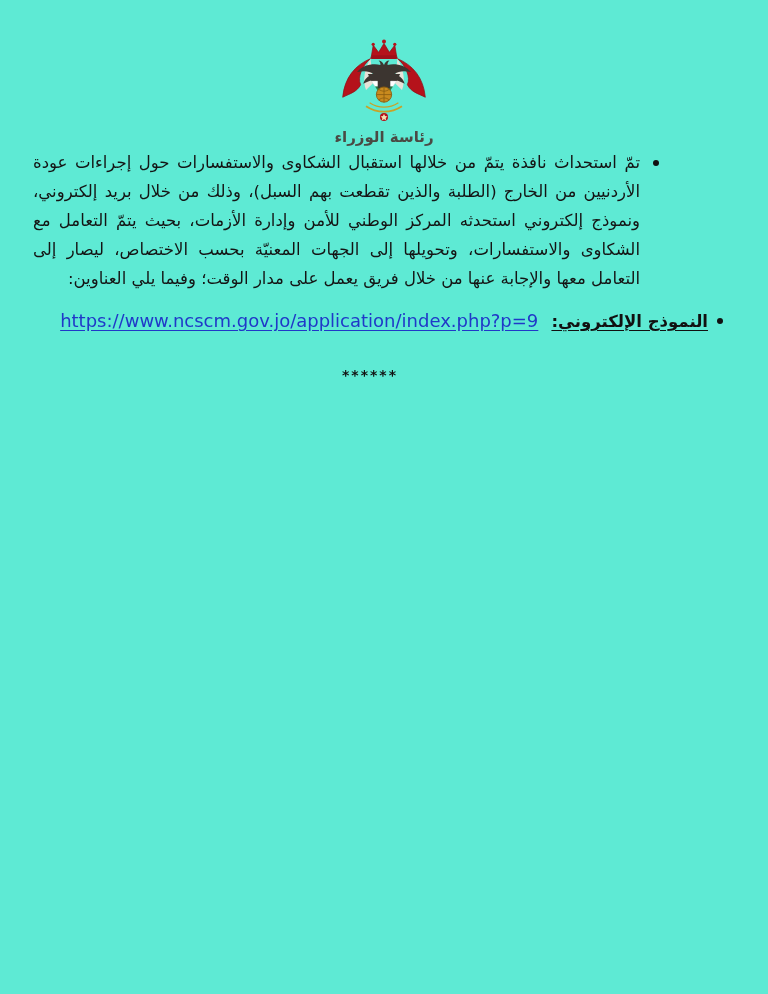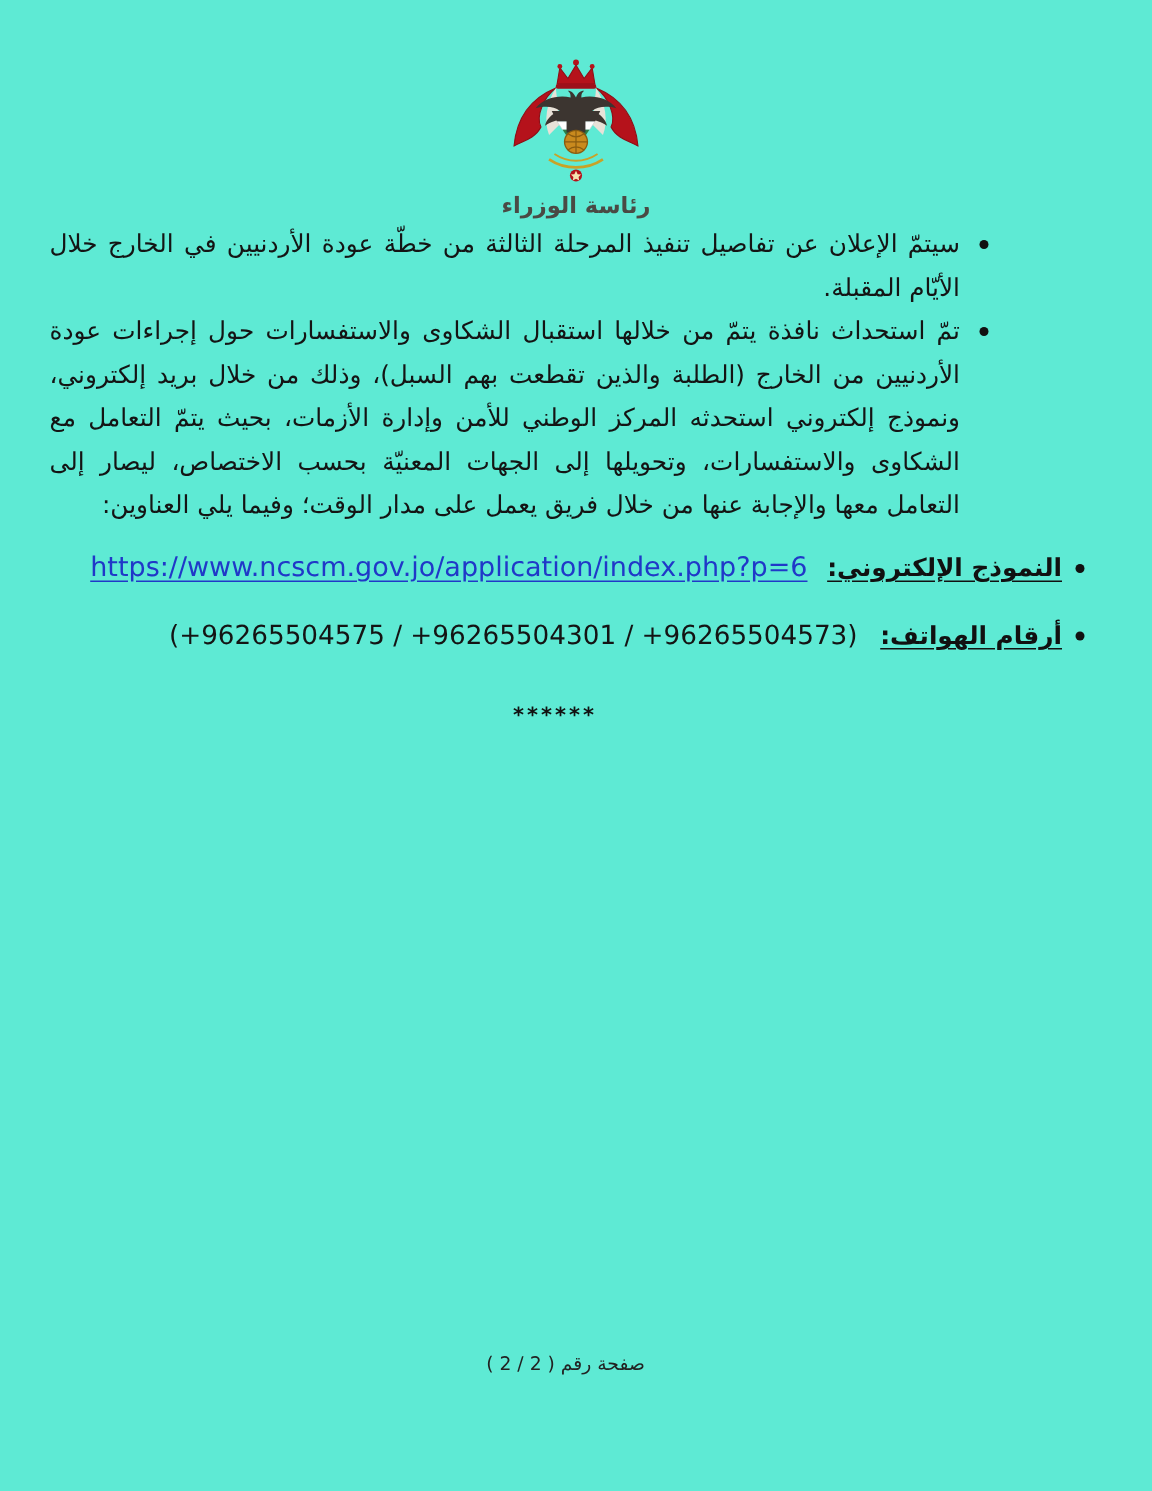--- a/index.html
+++ b/index.html
@@ -109,44 +109,34 @@
       </g>
     </svg>
     <div class="logo-calligraphy">رئاسة الوزراء</div>
   </div>
 
   <div class="content">
 
     <div class="paras">
       <p class="para">
         <span class="bullet-dot"></span>
-        <span>سيتمّ الإعلان عن تفاصيل تنفيذ المرحلة الثالثة من خطّة عودة الأردنيين في الخارج خلال الأيّام المقبلة.</span>
-      </p>
-      <p class="para">
-        <span class="bullet-dot"></span>
         <span>تمّ استحداث نافذة يتمّ من خلالها استقبال الشكاوى والاستفسارات حول إجراءات عودة الأردنيين من الخارج (الطلبة والذين تقطعت بهم السبل)، وذلك من خلال بريد إلكتروني، ونموذج إلكتروني استحدثه المركز الوطني للأمن وإدارة الأزمات، بحيث يتمّ التعامل مع الشكاوى والاستفسارات، وتحويلها إلى الجهات المعنيّة بحسب الاختصاص، ليصار إلى التعامل معها والإجابة عنها من خلال فريق يعمل على مدار الوقت؛ وفيما يلي العناوين:</span>
       </p>
     </div>
 
     <div class="contacts">
 
 
       <div class="contact-row">
         <span class="bullet-dot"></span>
         <span class="contact-label">النموذج الإلكتروني:</span>
-        <a class="contact-value-link" dir="ltr">https://www.ncscm.gov.jo/application/index.php?p=6</a>
+        <a class="contact-value-link" dir="ltr">https://www.ncscm.gov.jo/application/index.php?p=9</a>
       </div>
 
-      <div class="contact-row">
-        <span class="bullet-dot"></span>
-        <span class="contact-label">أرقام الهواتف:</span>
-        <span class="contact-value-text" dir="ltr">(+96265504575 / +96265504301 / +96265504573)</span>
-      </div>
 
     </div>
 
     <div class="separator">******</div>
 
   </div>
 
-  <div class="footer">صفحة رقم ( 2 / 2 )</div>
 
 </div>
 
 </body></html>

